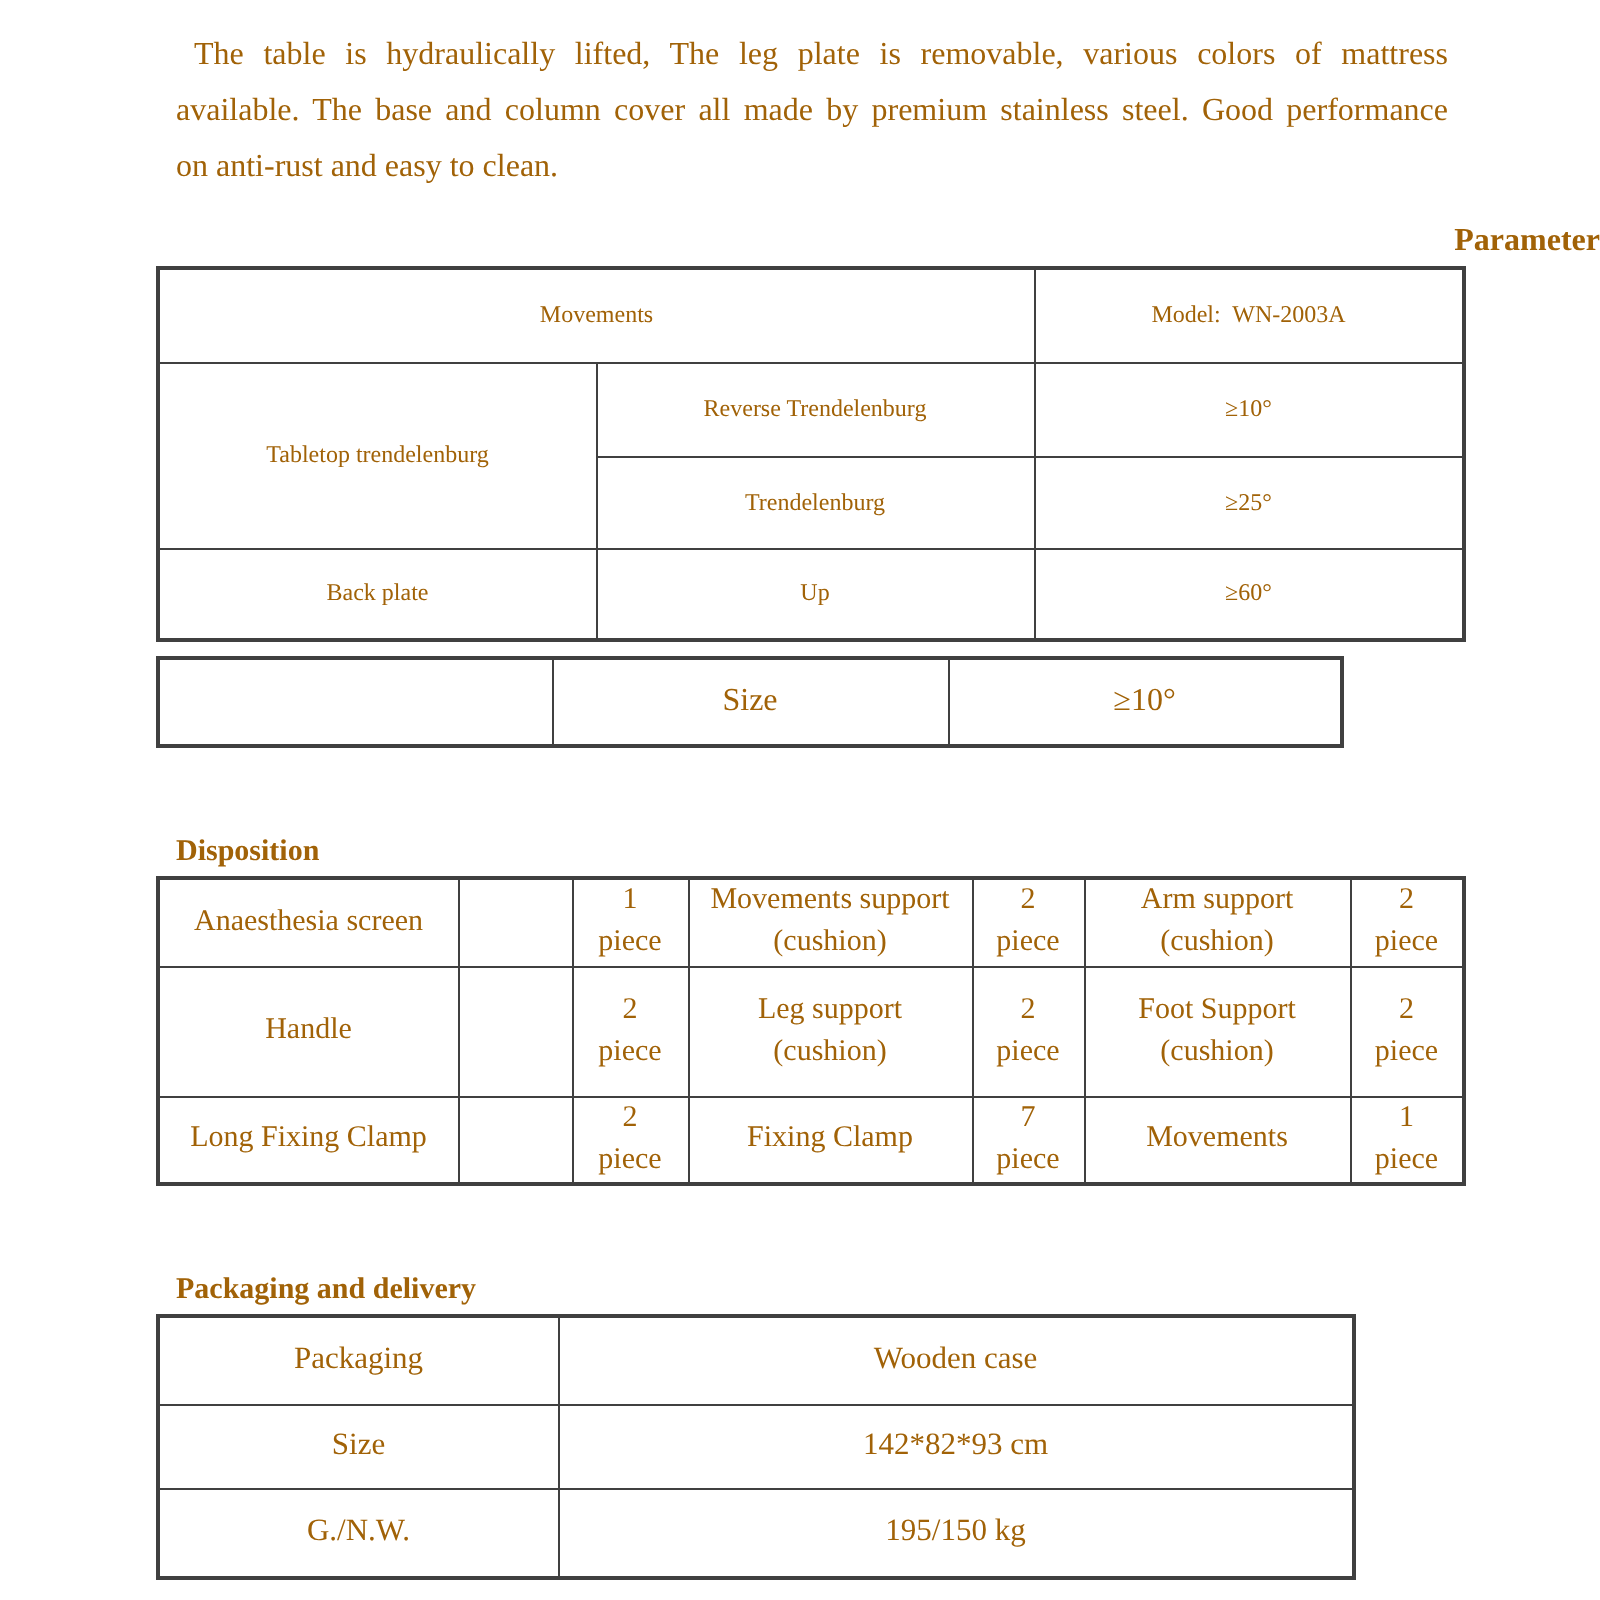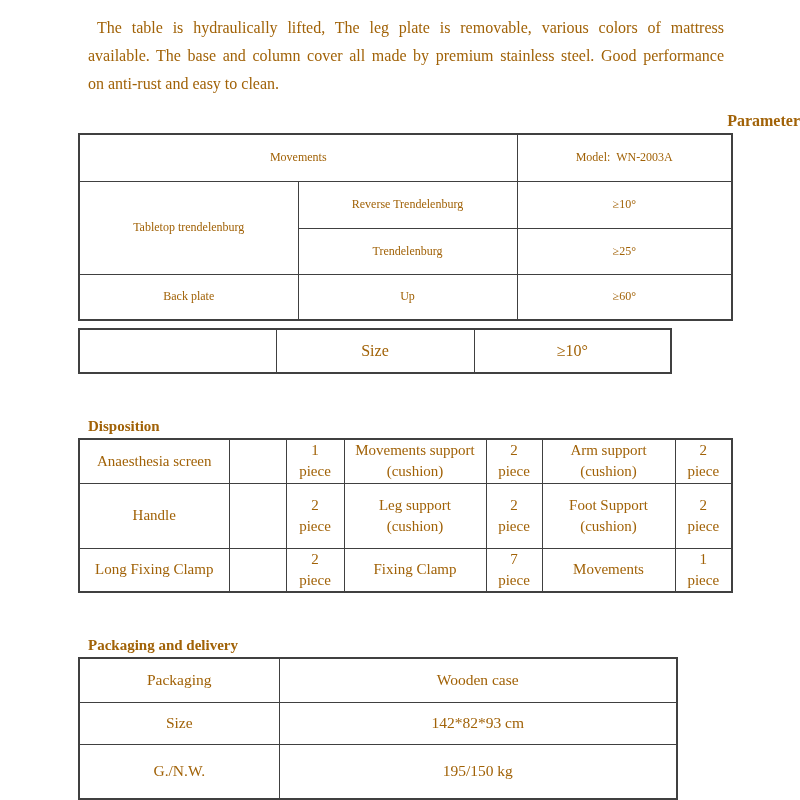--- a/index.html
+++ b/index.html
@@ -47,21 +47,21 @@
   }
   .t1 { margin-top: 2px; font-size: 12px; }
   .t2 { margin-top: 7px; font-size: 16px; }
   .t3 { margin-top: 2px; font-size: 15px; line-height: 21px; border-radius: 28px; }
   .t4 { margin-top: 2px; font-size: 15.5px; }
   tr.rh47 { height: 47px; }
   tr.rh46 { height: 46px; }
   tr.rh44 { height: 44px; }
   tr.rh65 { height: 65px; }
   tr.rh42 { height: 42px; }
-  tr.rh45 { height: 55px; border-radius: 11px; }
+  tr.rh45 { height: 45px; border-radius: 11px; }
   td.vb { vertical-align: bottom; padding-bottom: 4px; }
 </style>
 </head>
 <body>
 
 <div class="page">
 
   <div class="intro">
     <div class="jline first">The table is hydraulically lifted, The leg plate is removable, various colors of mattress</div>
     <div class="jline">available. The base and column cover all made by premium stainless steel. Good performance</div>

